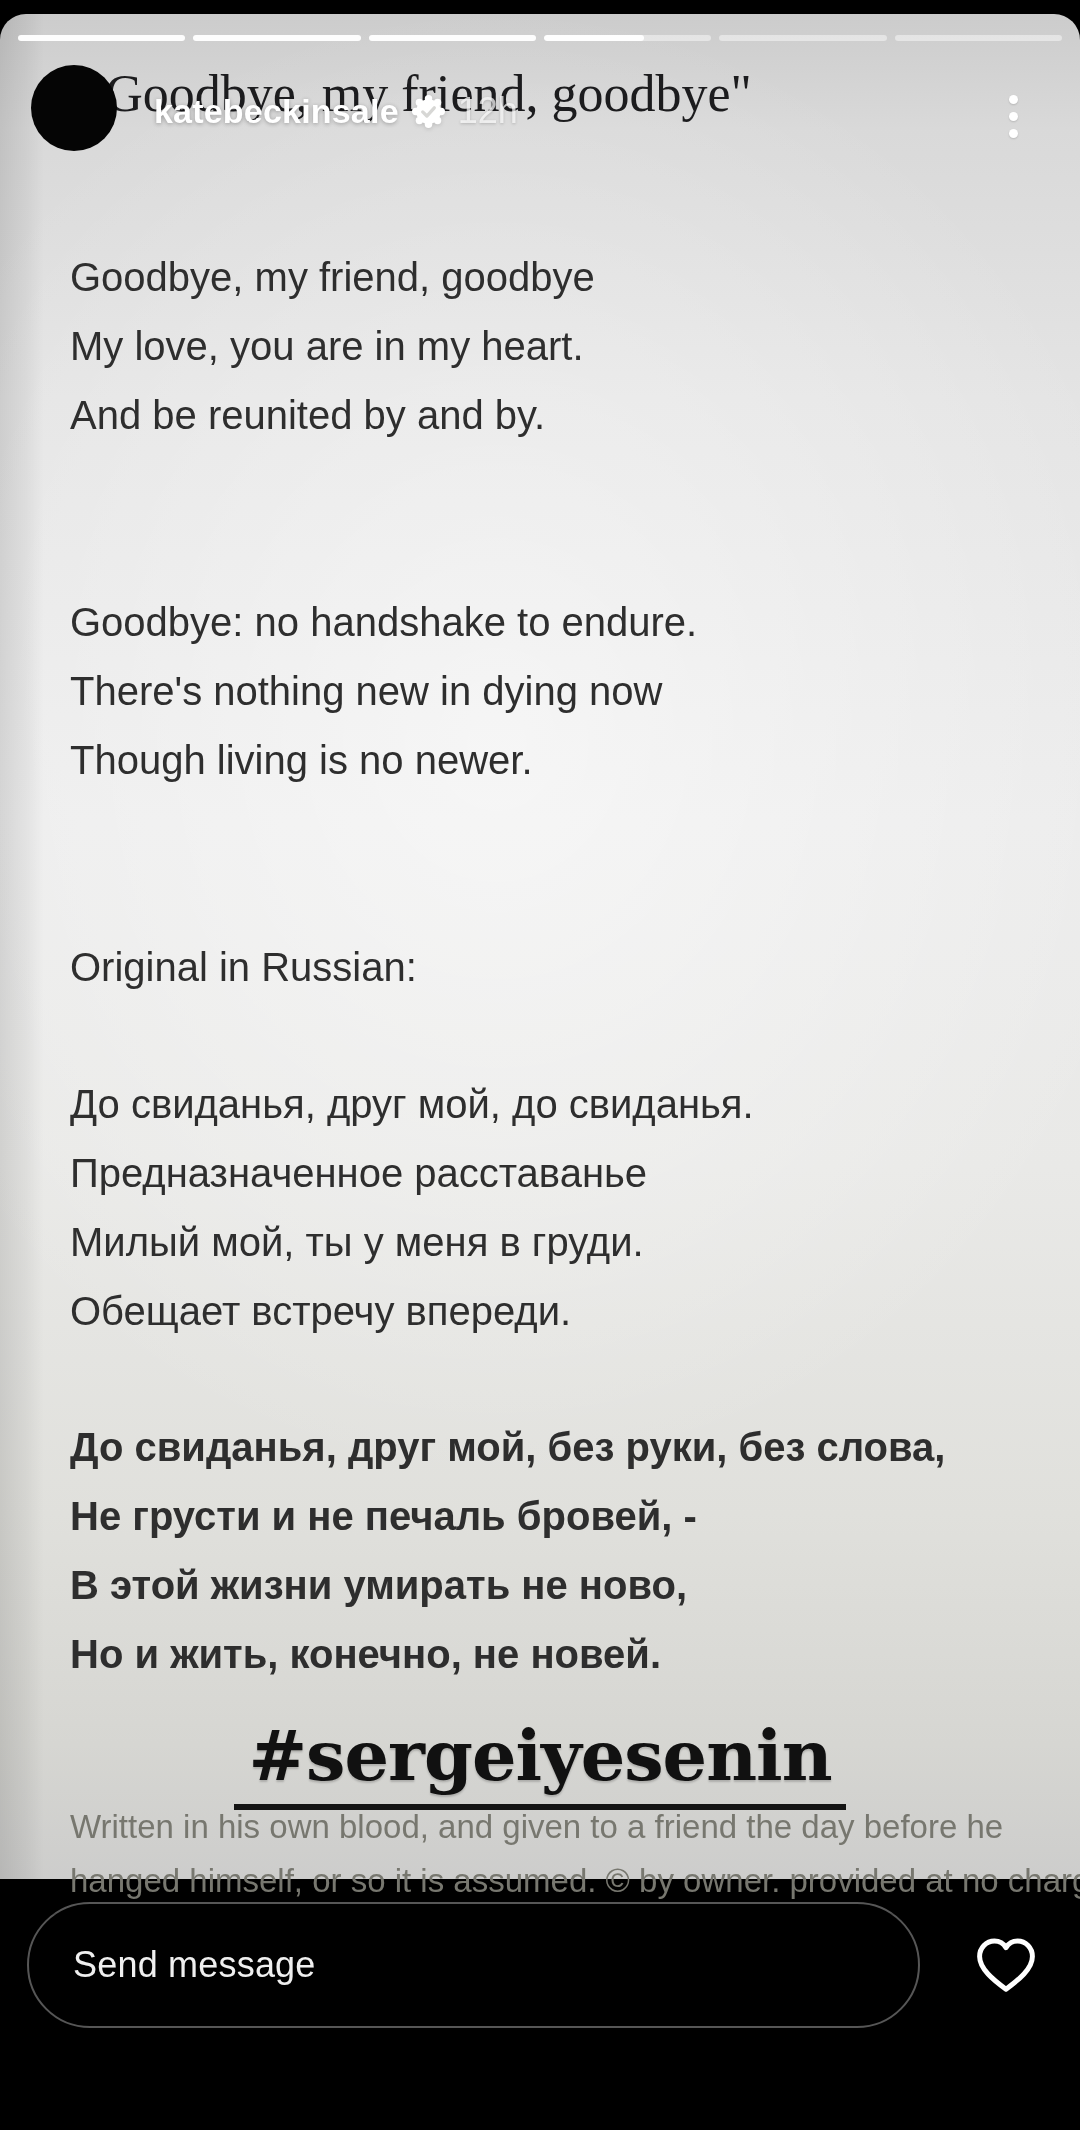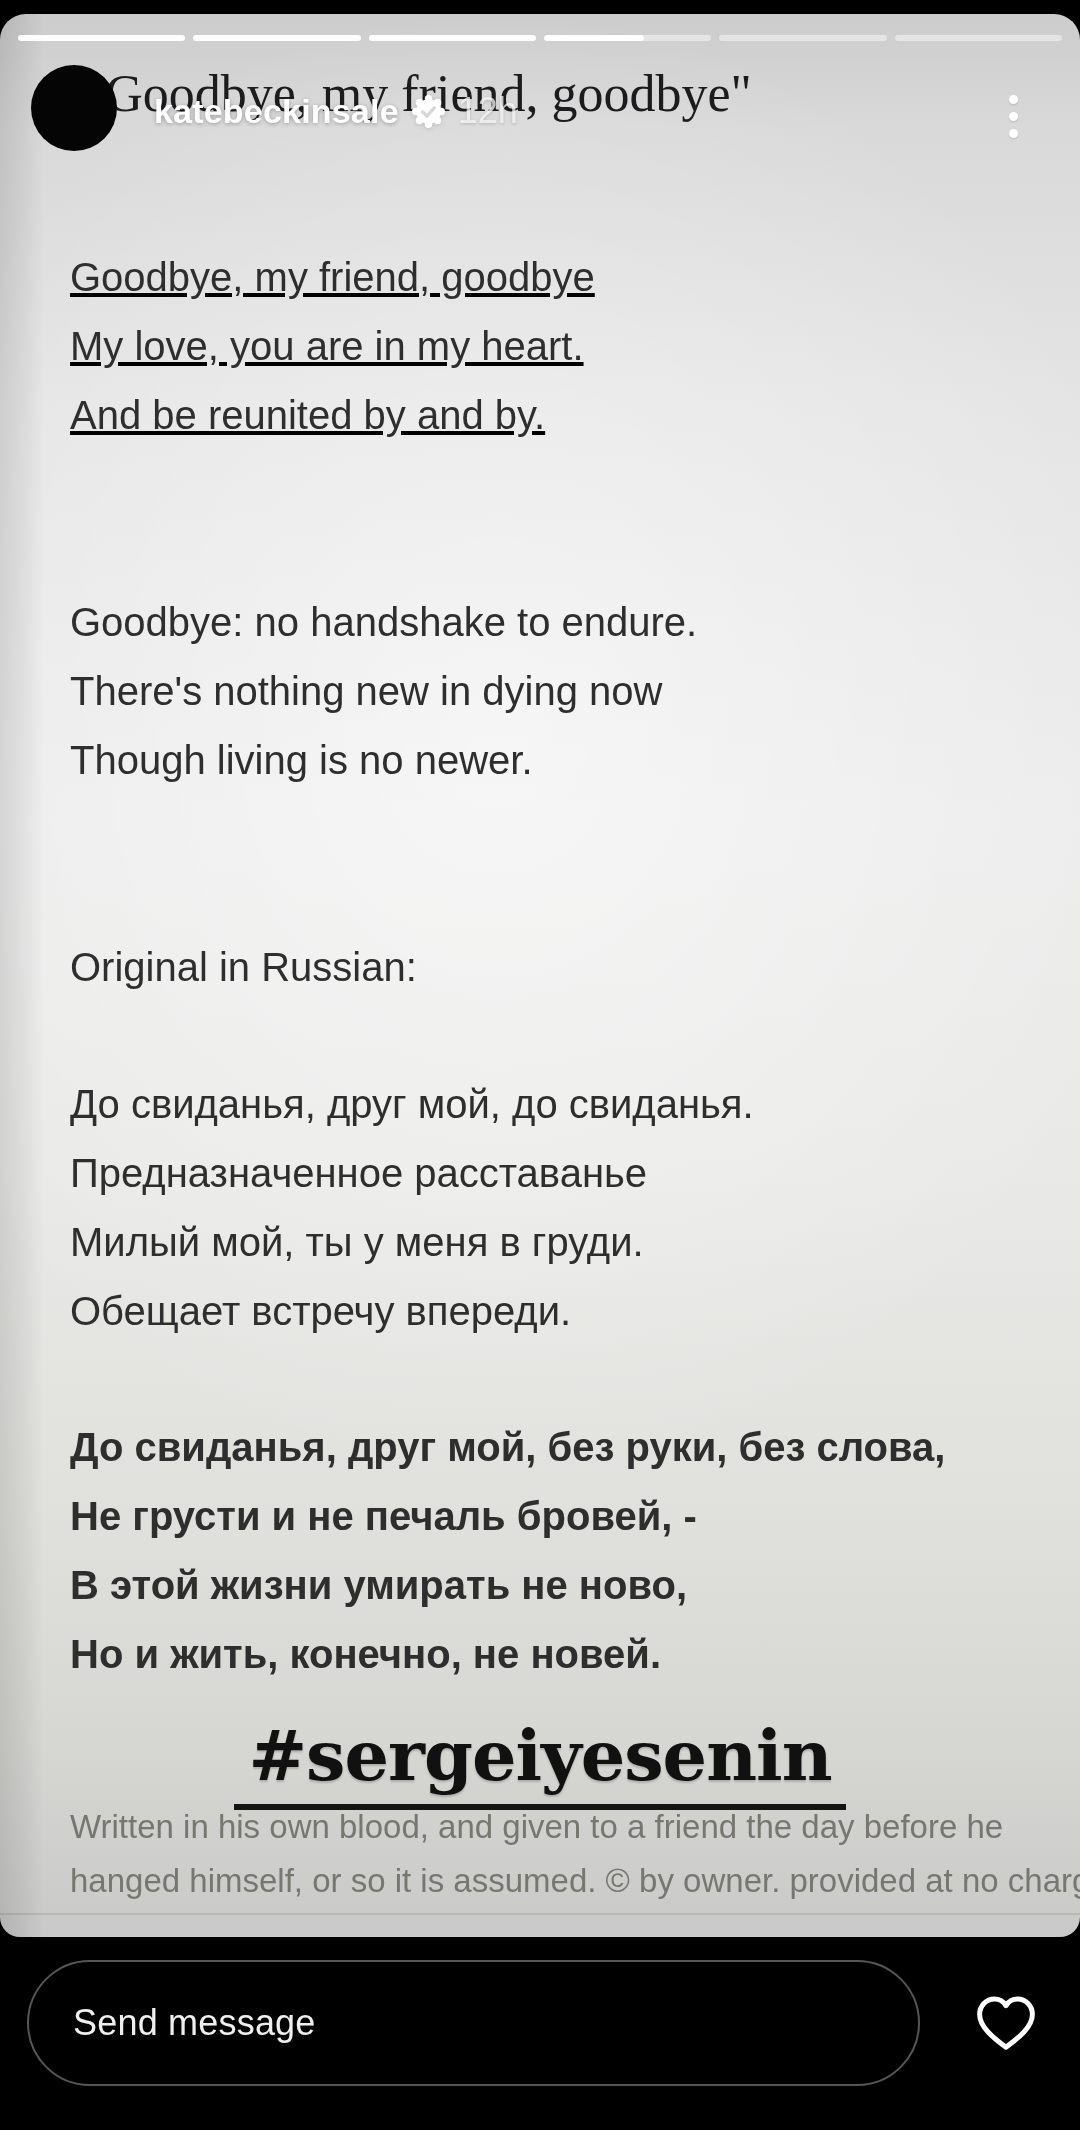--- a/index.html
+++ b/index.html
@@ -47,33 +47,33 @@
   .menu-dots{position:absolute;left:1009px;top:81px;width:10px;z-index:6;cursor:pointer;}
   .menu-dots i{display:block;width:9px;height:9px;border-radius:50%;background:#fff;margin-bottom:8px;
     box-shadow:0 1px 2px rgba(0,0,0,0.15);}
   
   .story-title{
     position:absolute;left:84px;top:48px;z-index:2;white-space:nowrap;
     font-family:"Liberation Serif",serif;font-size:52px;line-height:64px;color:#1c1c1e;
   }
   .stanza{position:absolute;left:70px;z-index:1;}
   .pline{font-size:40px;line-height:69px;color:#2e2e2e;white-space:nowrap;}
-  .s1{top:229px;text-decoration:underline;} .s2{top:574px;} .lbl{top:919px;text-align:right;} .s3{top:1056px;} .s4{top:1399px;font-weight:bold;}
+  .s1{top:229px;} .s2{top:574px;} .lbl{top:919px;text-align:right;} .s3{top:1056px;} .s4{top:1399px;font-weight:bold;}
   .hashtag-wrap{position:absolute;left:0;top:1700px;width:1080px;text-align:center;z-index:2;}
   .hashtag{
     display:inline-block;font-family:"DejaVu Serif",serif;font-weight:bold;
     font-size:70px;line-height:84px;letter-spacing:-1px;color:#111;
     border-bottom:6px solid #141414;padding:0 14px 6px 14px;
     text-shadow:0 2px 2px rgba(0,0,0,0.18);
   }
   .caption{position:absolute;left:70px;top:1786px;z-index:1;width:1010px;overflow:hidden;}
   .cap-line{font-size:33px;line-height:54px;color:#77776f;white-space:nowrap;}
   .caption-divider{position:absolute;left:0;top:1899px;width:1080px;height:2px;background:rgba(0,0,0,0.09);z-index:1;}
   
-  .footer{position:absolute;left:0;top:1937px;width:1080px;height:193px;background:#000;}
+  .footer{position:absolute;left:0;top:1879px;width:1080px;height:193px;background:#000;}
   .send-pill{
     position:absolute;left:27px;top:23px;width:893px;height:126px;
     border:2.5px solid #565656;border-radius:66px;background:#000;
     display:flex;align-items:center;box-sizing:border-box;cursor:text;
   }
   .send-placeholder{margin-left:44px;font-size:36px;color:#efefef;letter-spacing:.2px;}
   .like-btn{position:absolute;left:966px;top:44px;width:80px;height:84px;display:flex;
     align-items:center;justify-content:center;cursor:pointer;}
   .like-btn svg{width:70px;height:66px;display:block;}
 </style>

